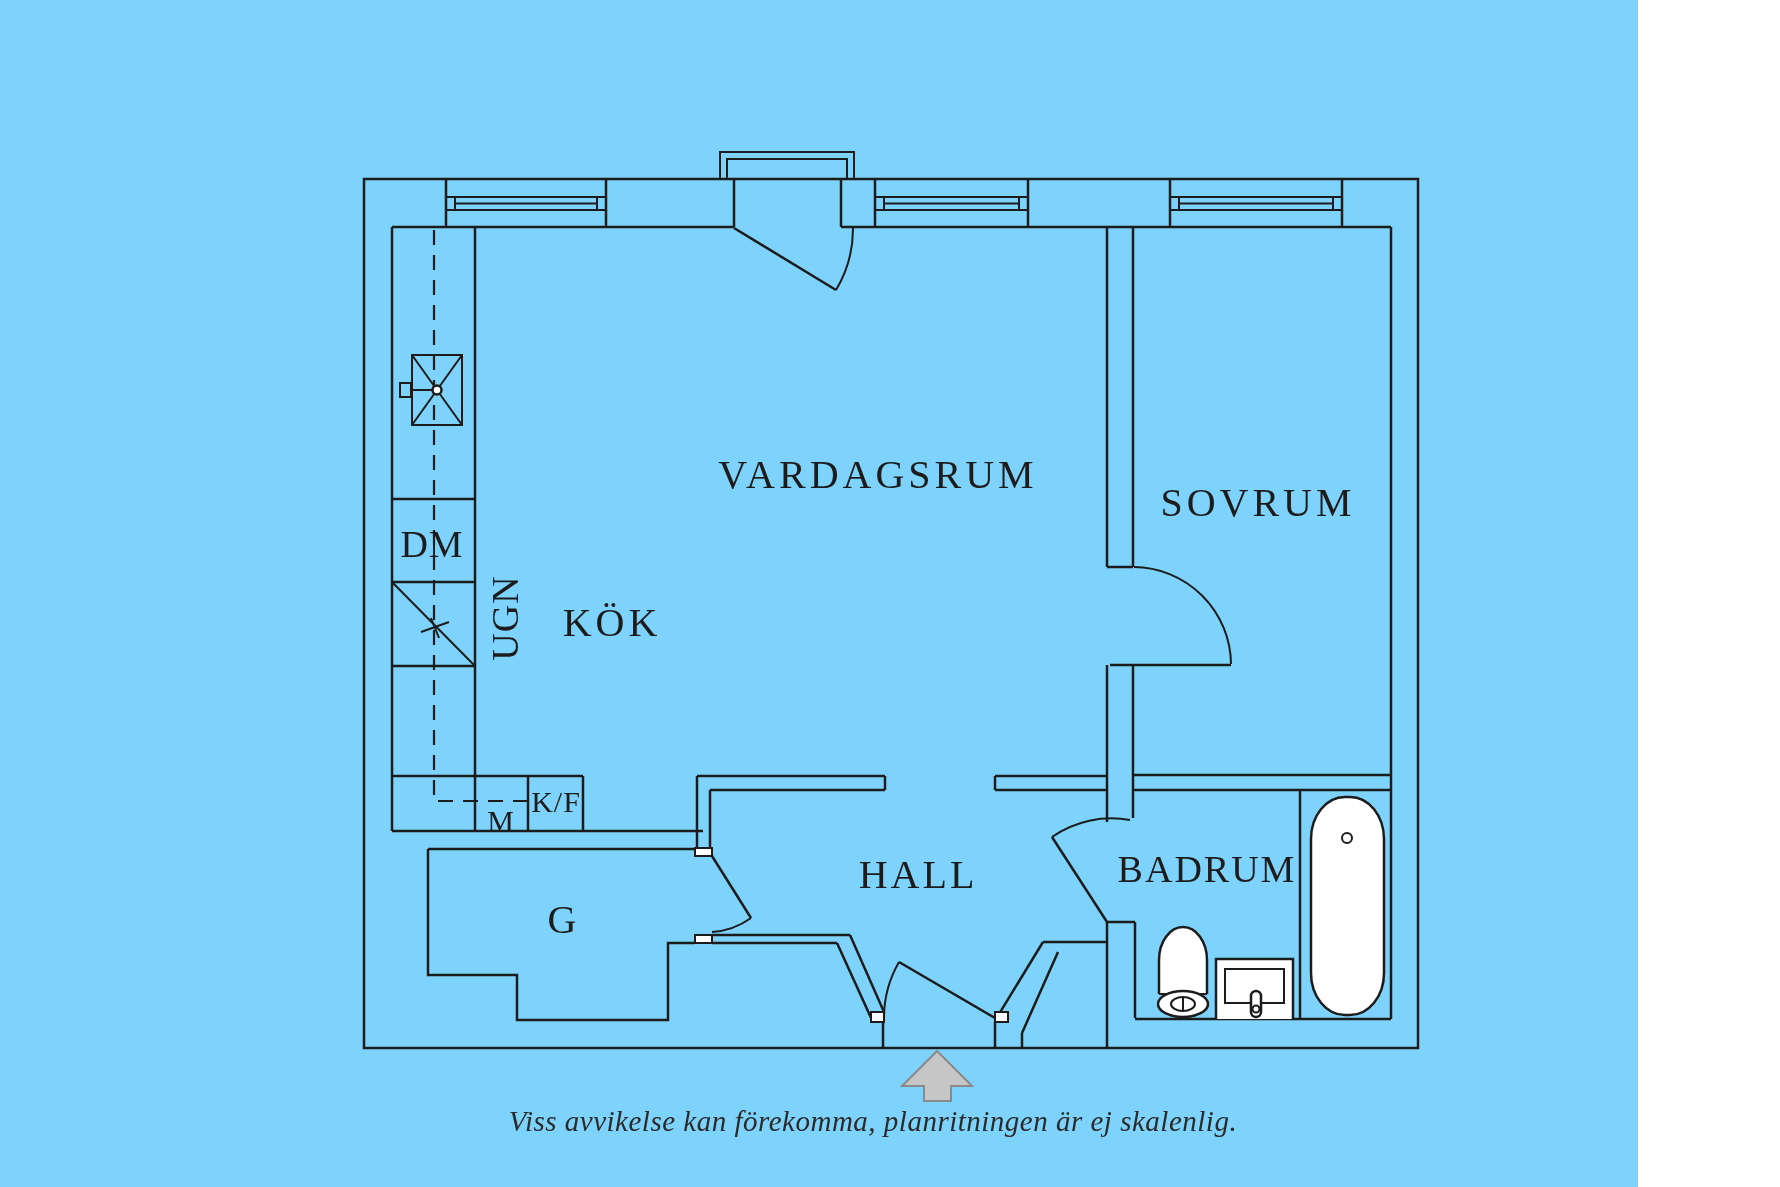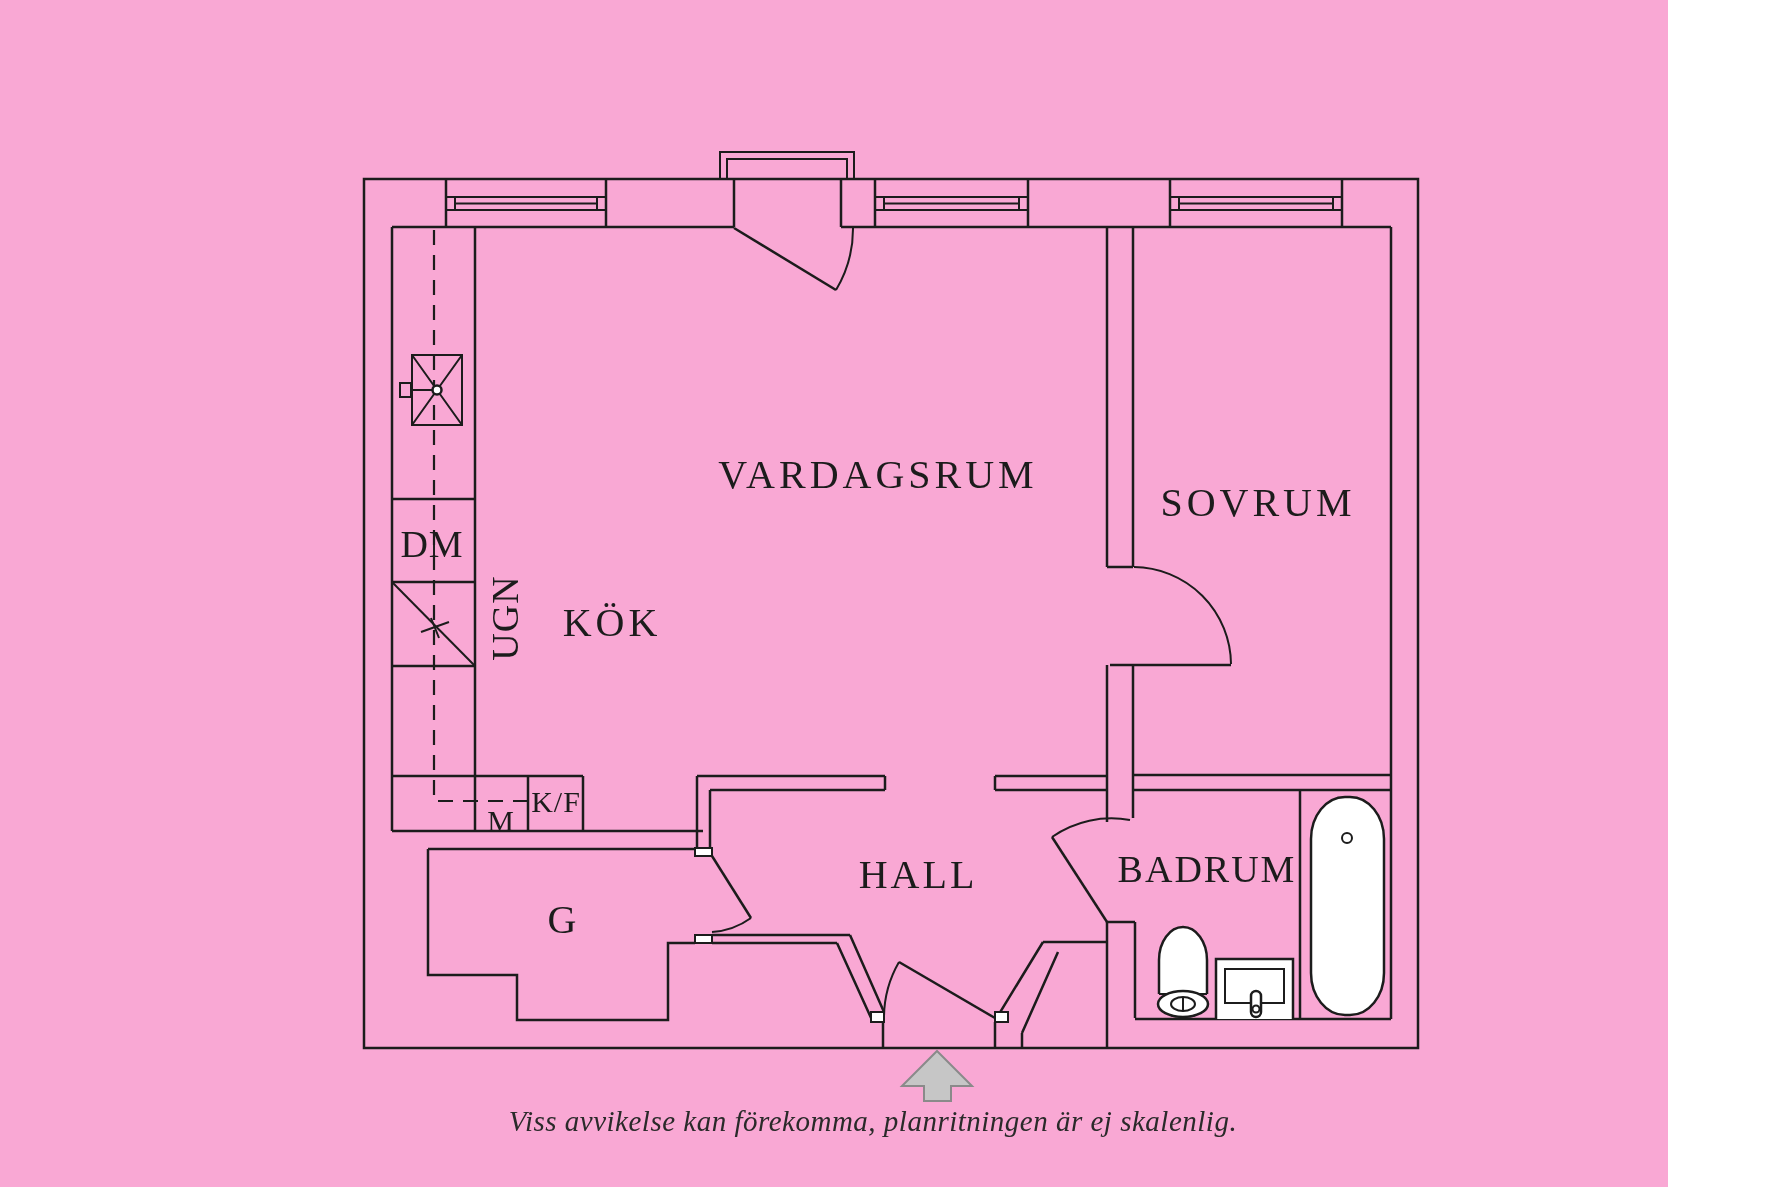--- a/index.html
+++ b/index.html
@@ -1,17 +1,17 @@
 <!DOCTYPE html>
 <html><head>
 <meta charset="utf-8">
 <style>
   html,body{margin:0;padding:0;background:#ffffff;}
-  .stage{position:relative;width:1638px;height:1187px;background:#f9a8d4;overflow:hidden;
-         font-family:"Liberation Serif","DejaVu Serif",serif;padding-left:30px;}
+  .stage{position:relative;width:1638px;height:1187px;background:#7dd3fc;overflow:hidden;
+         font-family:"Liberation Serif","DejaVu Serif",serif;}
   svg{position:absolute;left:0;top:0;}
   .wall{stroke:#1c1c1c;stroke-width:2.5;fill:none;}
   .thin{stroke:#1c1c1c;stroke-width:2;fill:none;}
   .fixture{stroke:#1c1c1c;stroke-width:2.5;fill:#ffffff;}
   .dashed{stroke:#1c1c1c;stroke-width:2.2;fill:none;stroke-dasharray:15 10;}
   .stub{stroke:#1c1c1c;stroke-width:2;fill:#ffffff;}
   .room-label{fill:#1c1c1c;font-size:40px;letter-spacing:4px;text-anchor:middle;}
   .small-label{fill:#1c1c1c;font-size:30px;letter-spacing:1px;text-anchor:middle;}
   .dm-label{fill:#1c1c1c;font-size:38px;letter-spacing:1px;text-anchor:middle;}
   .badrum-label{fill:#1c1c1c;font-size:38px;letter-spacing:2px;text-anchor:middle;}

